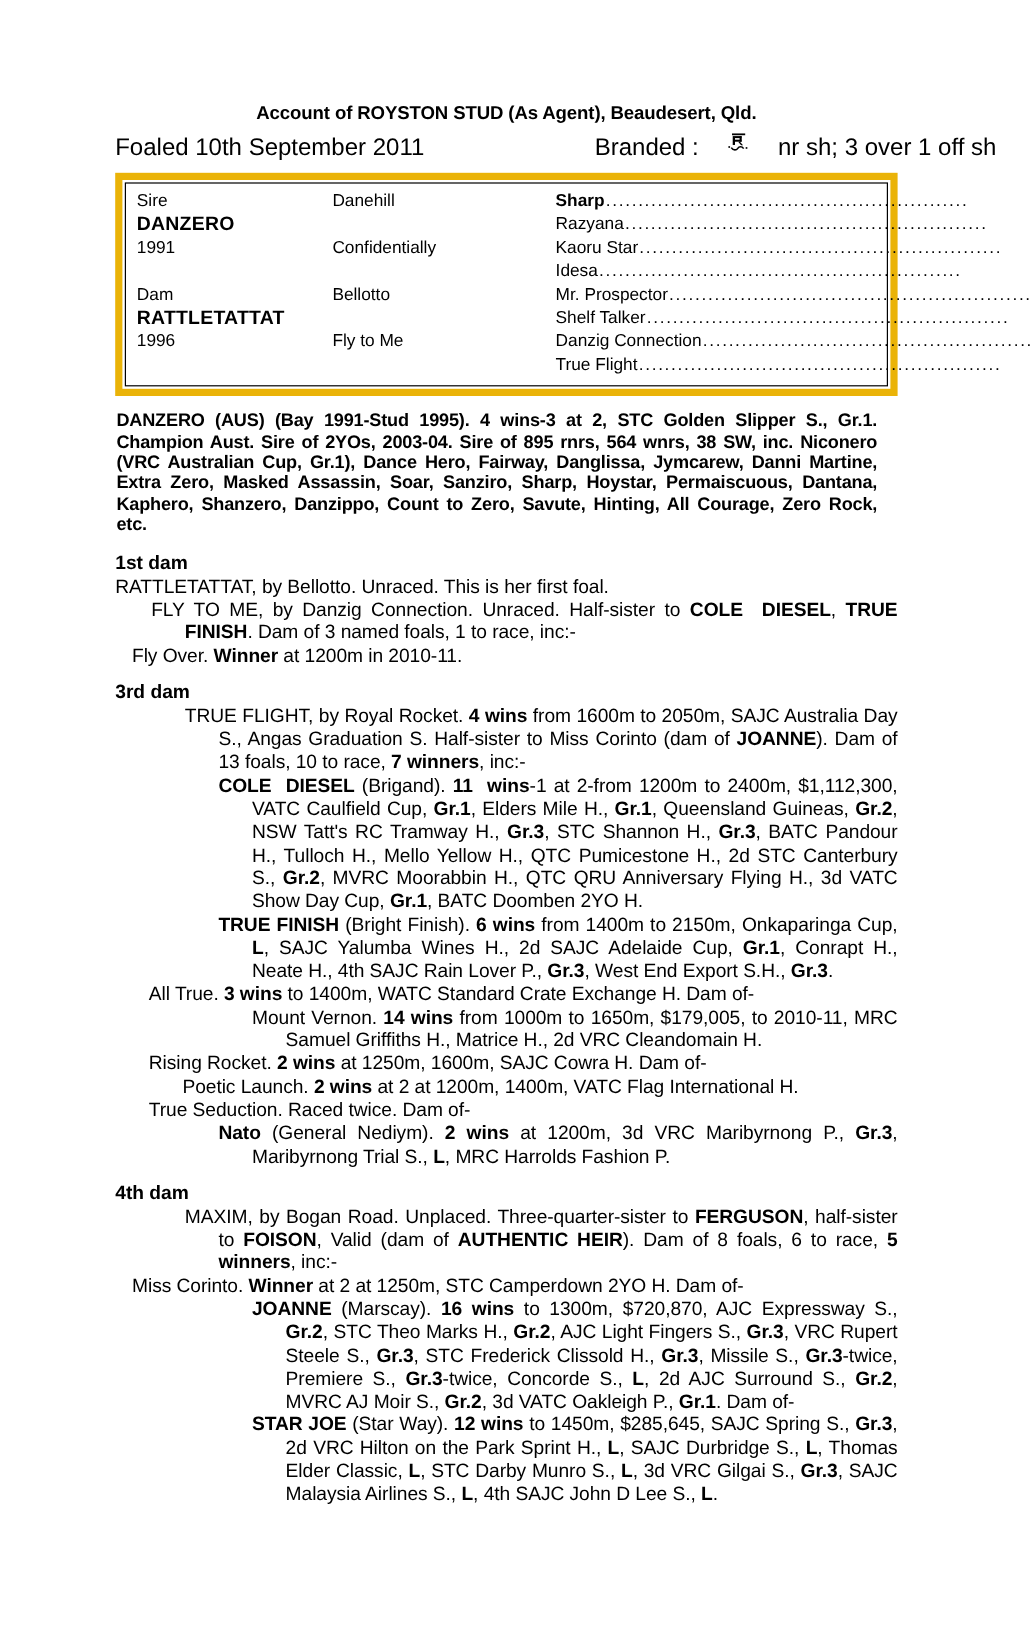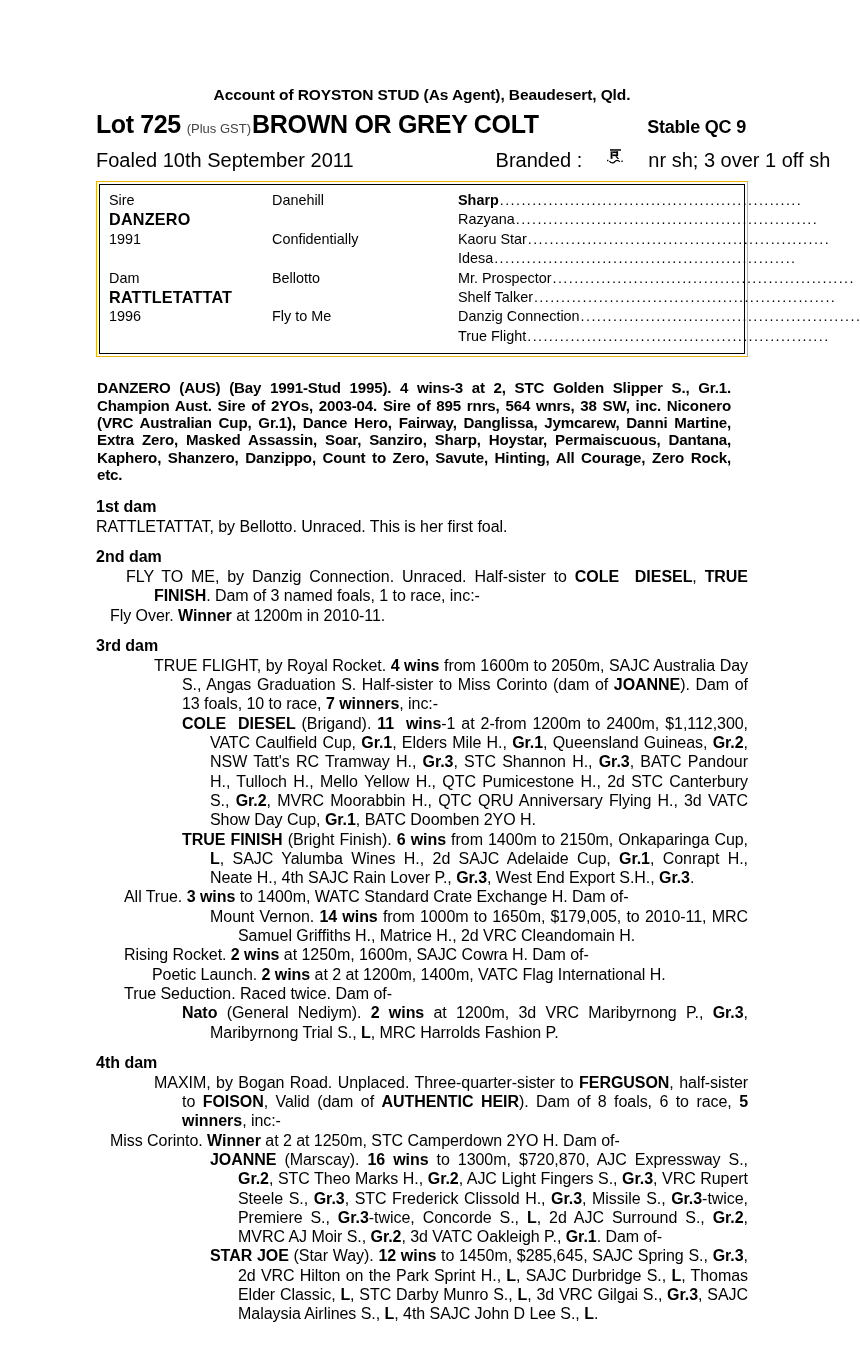--- a/index.html
+++ b/index.html
@@ -30,21 +30,21 @@
   .foaled{white-space:nowrap;}
   .branded{margin-left:142px;white-space:nowrap;display:flex;align-items:baseline;gap:20px;}
   .brand-glyph{
     display:inline-block;width:19px;height:19px;position:relative;
     margin:0 3px 0 4px;vertical-align:-4px;
   }
   .brand-glyph svg{display:block;}
 
   
   .ped{
-    border:1px solid #eab308;padding:2px;margin:0 0 22px 0;
+    border:6px solid #eab308;padding:2px;margin:0 0 12px 0;
   }
   .ped-in{border:1px solid #000;padding:6px 0 7px 0;}
   .ped-grid{
     display:grid;
     grid-template-columns:163px 186px 1fr;
     font-size:14.4px;line-height:19.4px;
   }
   .ped-grid > div{padding:0 4px 0 9px;}
   .c3{padding-left:4px;padding-right:7px;}
   .nm{font-weight:bold;font-size:16.2px;letter-spacing:.2px;}
@@ -83,26 +83,20 @@
   .ind3{padding-left:56px;}
 </style>
 </head>
 <body>
 
 <div class="page">
   <div class="sheet">
 
     <div class="account">Account of ROYSTON STUD (As Agent), Beaudesert, Qld.</div>
 
-    <div class="lotline">
-      <span class="lot-no">Lot 725</span>
-      <span class="gst">(Plus GST)</span>
-      <span class="colt">BROWN OR GREY COLT</span>
-      <span class="stable">Stable QC 9</span>
-    </div>
 
     <div class="foaled-row">
       <span class="foaled">Foaled 10th September 2011</span>
       <span class="branded">
         <span>Branded :</span>
         <span class="brand-glyph">
           <svg width="19" height="19" viewBox="0 0 19 19">
             <rect x="4" y="1.2" width="11" height="1.5" fill="#000"></rect>
             <rect x="4.6" y="3.4" width="1.9" height="7.4" fill="#000"></rect>
             <rect x="6.5" y="3.4" width="5.4" height="1.7" fill="#000"></rect>
@@ -204,21 +198,20 @@
 
         </div>
       </div>
     </div>
 
     <div class="sireblurb">DANZERO (AUS) (Bay 1991-Stud 1995). 4 wins-3 at 2, STC Golden Slipper S., Gr.1. Champion Aust. Sire of 2YOs, 2003-04. Sire of 895 rnrs, 564 wnrs, 38 SW, inc. Niconero (VRC Australian Cup, Gr.1), Dance Hero, Fairway, Danglissa, Jymcarew, Danni Martine, Extra Zero, Masked Assassin, Soar, Sanziro, Sharp, Hoystar, Permaiscuous, Dantana, Kaphero, Shanzero, Danzippo, Count to Zero, Savute, Hinting, All Courage, Zero Rock, etc.</div>
 
     <div id="dam-sections">
         <div class="damhead first">1st dam</div>
         <p class="t i1 nj">RATTLETATTAT, by Bellotto. Unraced. This is her first foal.</p>
-        <div class="damhead">2nd dam</div>
         <p class="t h2">FLY TO ME, by Danzig Connection. Unraced. Half-sister to <b>COLE&nbsp;&nbsp;DIESEL</b>, <b>TRUE FINISH</b>. Dam of 3 named foals, 1 to race, inc:-</p>
         <p class="t ind1 nj">Fly Over. <b>Winner</b> at 1200m in 2010-11.</p>
         <div class="damhead">3rd dam</div>
         <p class="t h3">TRUE FLIGHT, by Royal Rocket. <b>4 wins</b> from 1600m to 2050m, SAJC Australia Day S., Angas Graduation S. Half-sister to Miss Corinto (dam of <b>JOANNE</b>). Dam of 13 foals, 10 to race, <b>7 winners</b>, inc:-</p>
         <p class="t h4"><b>COLE&nbsp;&nbsp;DIESEL</b> (Brigand). <b>11&nbsp;&nbsp;wins</b>-1 at 2-from 1200m to 2400m, $1,112,300, VATC Caulfield Cup, <b>Gr.1</b>, Elders Mile H., <b>Gr.1</b>, Queensland Guineas, <b>Gr.2</b>, NSW Tatt's RC Tramway H., <b>Gr.3</b>, STC Shannon H., <b>Gr.3</b>, BATC Pandour H., Tulloch H., Mello Yellow H., QTC Pumicestone H., 2d STC Canterbury S., <b>Gr.2</b>, MVRC Moorabbin H., QTC QRU Anniversary Flying H., 3d VATC Show Day Cup, <b>Gr.1</b>, BATC Doomben 2YO H.</p>
         <p class="t h4"><b>TRUE FINISH</b> (Bright Finish). <b>6 wins</b> from 1400m to 2150m, Onkaparinga Cup, <b>L</b>, SAJC Yalumba Wines H., 2d SAJC Adelaide Cup, <b>Gr.1</b>, Conrapt H., Neate H., 4th SAJC Rain Lover P., <b>Gr.3</b>, West End Export S.H., <b>Gr.3</b>.</p>
         <p class="t ind2 nj">All True. <b>3 wins</b> to 1400m, WATC Standard Crate Exchange H. Dam of-</p>
         <p class="t h5">Mount Vernon. <b>14 wins</b> from 1000m to 1650m, $179,005, to 2010-11, MRC Samuel Griffiths H., Matrice H., 2d VRC Cleandomain H.</p>
         <p class="t ind2 nj">Rising Rocket. <b>2 wins</b> at 1250m, 1600m, SAJC Cowra H. Dam of-</p>
         <p class="t ind3 nj">Poetic Launch. <b>2 wins</b> at 2 at 1200m, 1400m, VATC Flag International H.</p>

